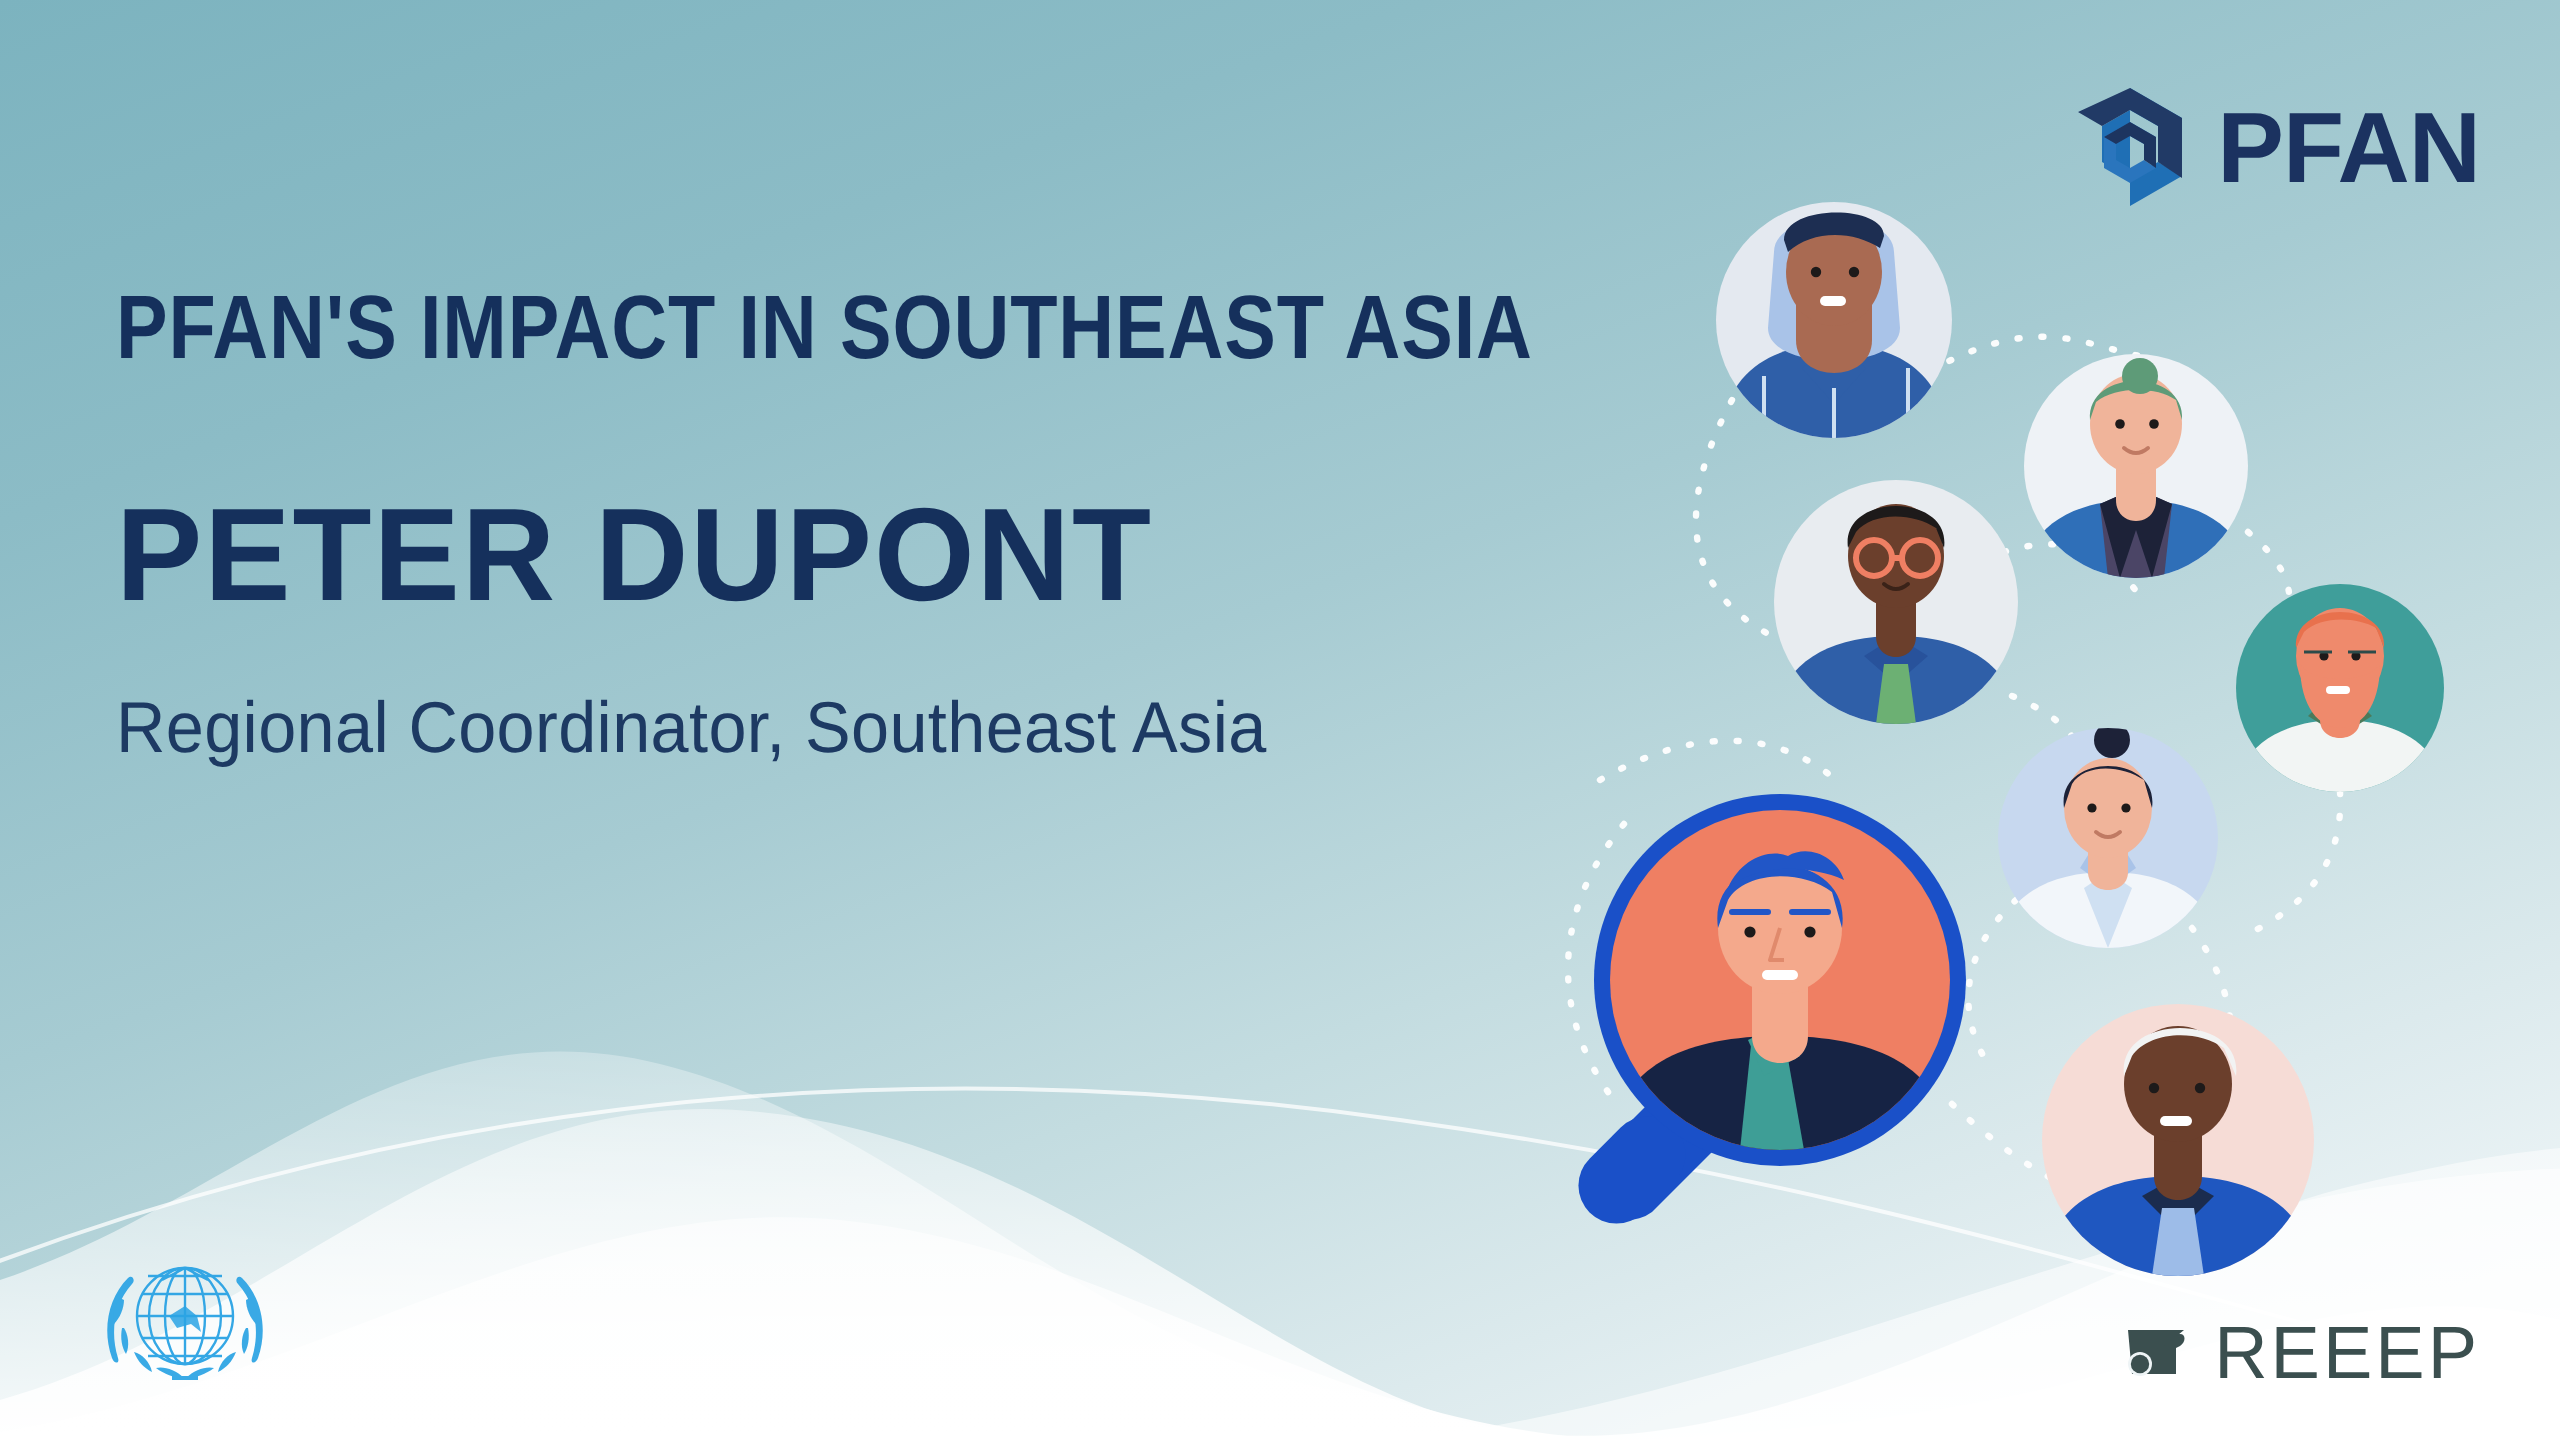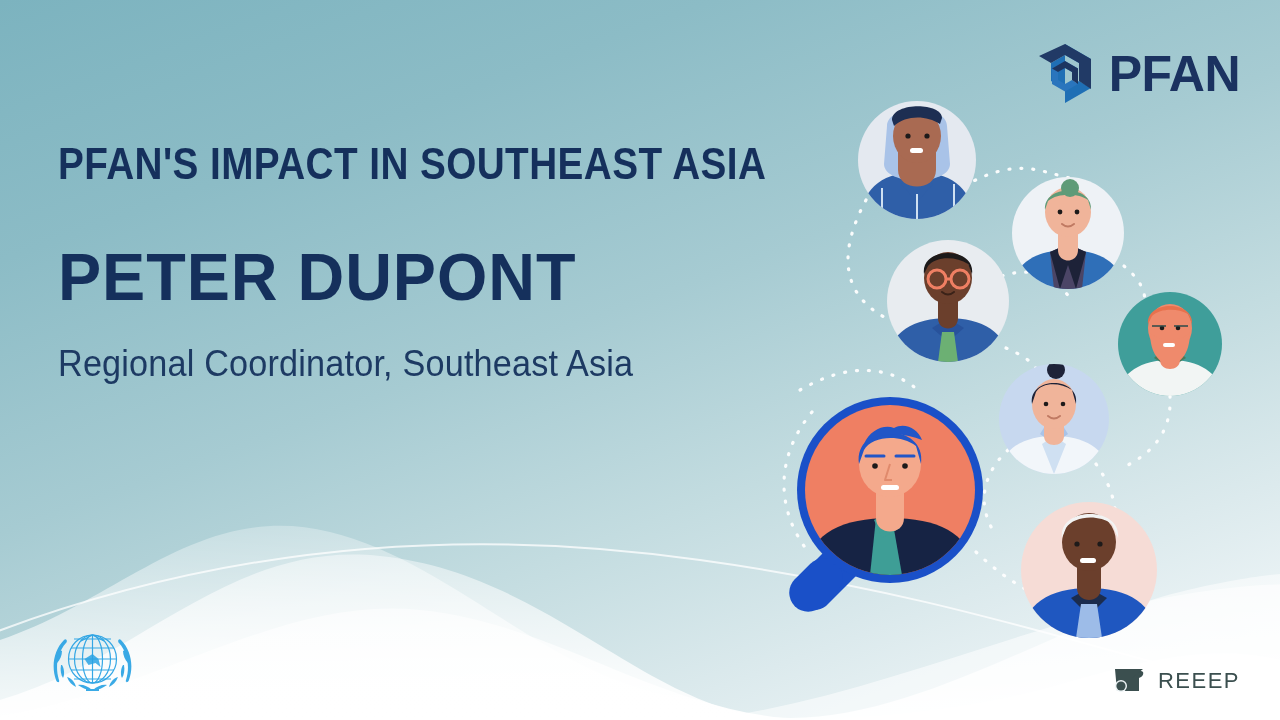--- a/index.html
+++ b/index.html
@@ -97,21 +97,21 @@
 
   
   .reeep-logo {
     position:absolute;
     right:40px; bottom:25px;
     display:flex; align-items:center; gap:11px;
   }
   .reeep-word {
     font-family:"Liberation Sans", sans-serif;
     font-weight:normal;
-    font-size:22px;
+    font-size:37px;
     color:#3b4f4f;
     letter-spacing:1.5px;
     line-height:1;
   }
 
   
   .cluster { position:absolute; left:740px; top:60px; width:520px; height:620px; }
 </style>
 </head>
 <body>

